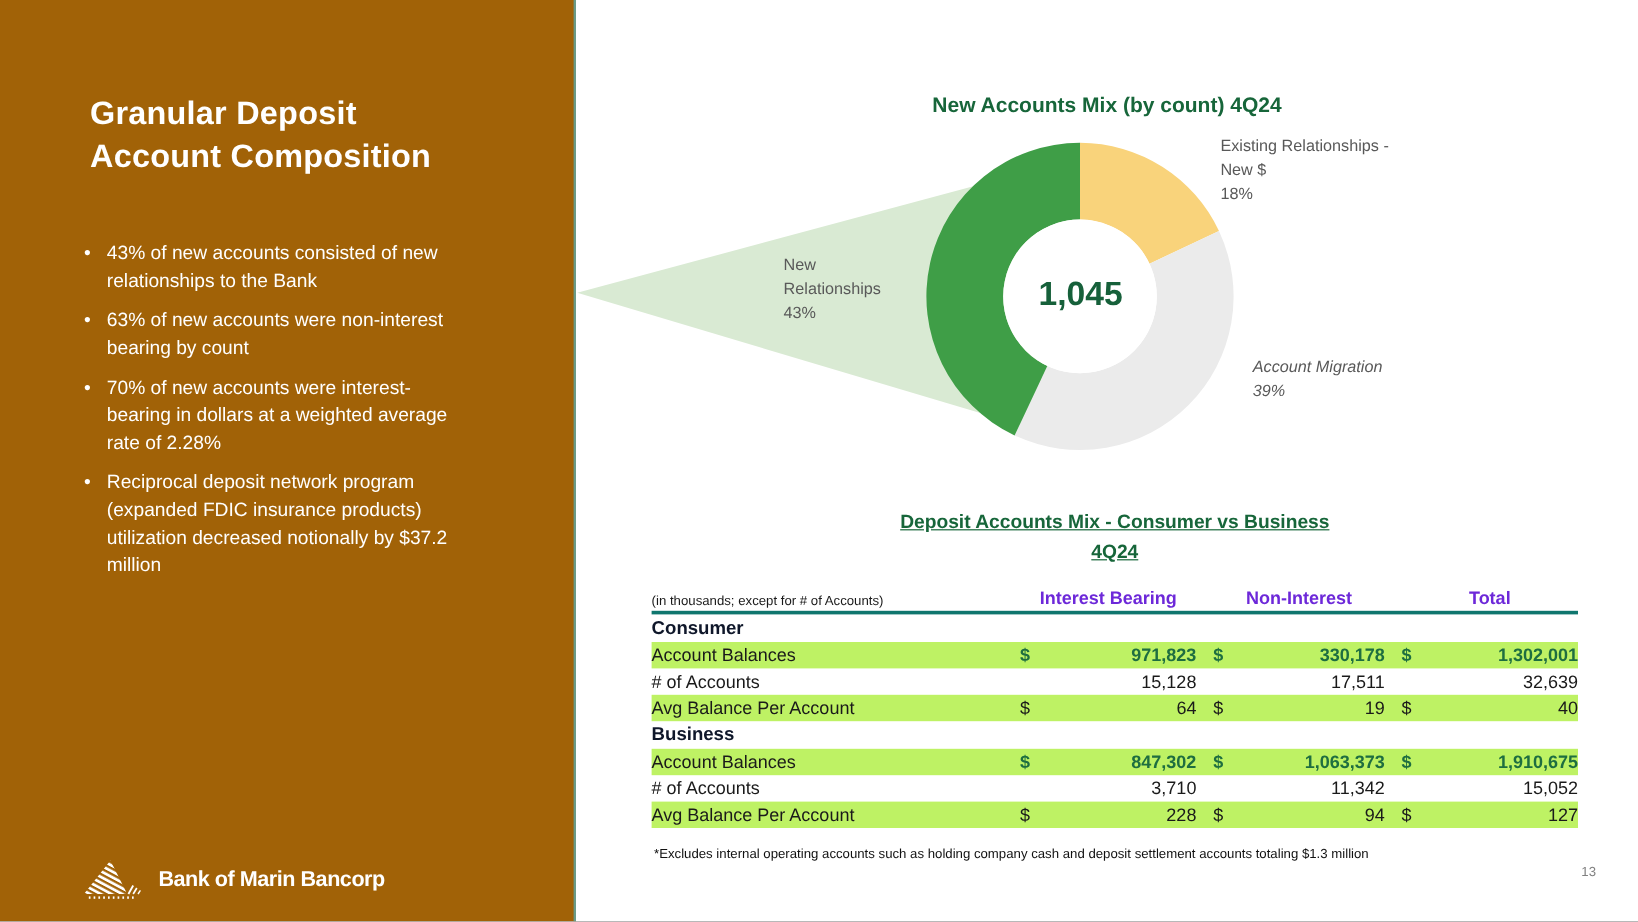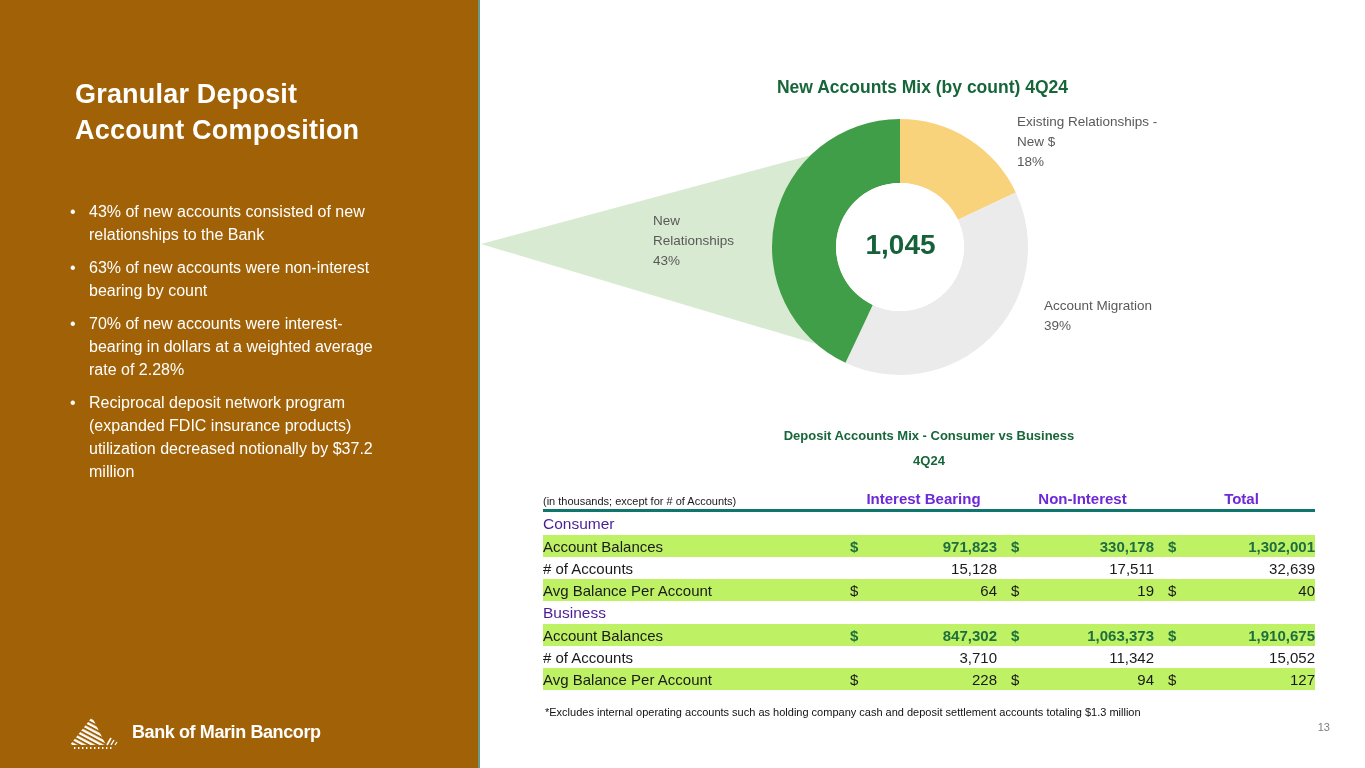--- a/index.html
+++ b/index.html
@@ -31,44 +31,44 @@
   .chart-title {
     position:absolute; left:480px; top:77px; width:885px; text-align:center;
     color:#17663a; font-size:17.5px; font-weight:bold;
   }
   .donut-svg { position:absolute; left:480px; top:100px; width:885px; height:300px; }
   .donut-label {
     position:absolute; color:#595959; font-size:13.5px; line-height:20px; white-space:pre-line;
   }
   .lbl-new-rel   { left:653px;  top:211px; }
   .lbl-existing  { left:1017px; top:112px; }
-  .lbl-migration { left:1044px; top:296px; }
+  .lbl-migration { left:1044px; top:296px;font-style:italic; }
   .donut-center-total {
     position:absolute; left:830px; top:229px; width:141px; text-align:center;
     color:#16603a; font-size:28px; font-weight:bold;
   }
   
   .table-title {
     position:absolute; left:543px; top:423px; width:772px; text-align:center;
-    color:#17663a; font-size:13px; font-weight:bold; line-height:25px;
+    color:#17663a; font-size:16px; font-weight:bold; line-height:25px;text-decoration:underline;
   }
   .fin-table { position:absolute; left:543px; top:488px; width:772px; font-size:15px; color:#1a1a1a; }
   .t-head {
     display:grid; grid-template-columns:307px 147px 14px 143px 14px 147px;
     align-items:end; height:24px; border-bottom:3px solid #0f766e; padding-bottom:2px;
   }
   .t-note { font-size:11px; color:#1a1a1a; }
   .t-colhdr { text-align:center; font-size:15px; font-weight:bold; color:#6d28d9; }
   .t-row {
     display:grid; grid-template-columns:307px 20px 127px 14px 20px 123px 14px 20px 127px;
     height:22px; align-items:center;
   }
   .t-row .val { text-align:right; }
   .t-row.shaded { background:#bef264; }
-  .t-section { height:23px; display:flex; align-items:center; font-size:15.5px; font-weight:normal; color:#4c1d95;text-align:center; }
+  .t-section { height:23px; display:flex; align-items:center; font-size:15.5px; font-weight:bold; color:#0f172a;text-align:center; }
   .t-row.money .val, .t-row.money .cur { font-weight:bold; color:#1e6e40; }
   
   .footnote { position:absolute; left:545px; top:706px; width:700px; font-size:11px; color:#111111; }
   .page-num { position:absolute; left:1296px; top:721px; width:34px; text-align:right; font-size:11px; color:#808080; }
 </style>
 </head>
 <body>
 
 <div class="slide">
 

